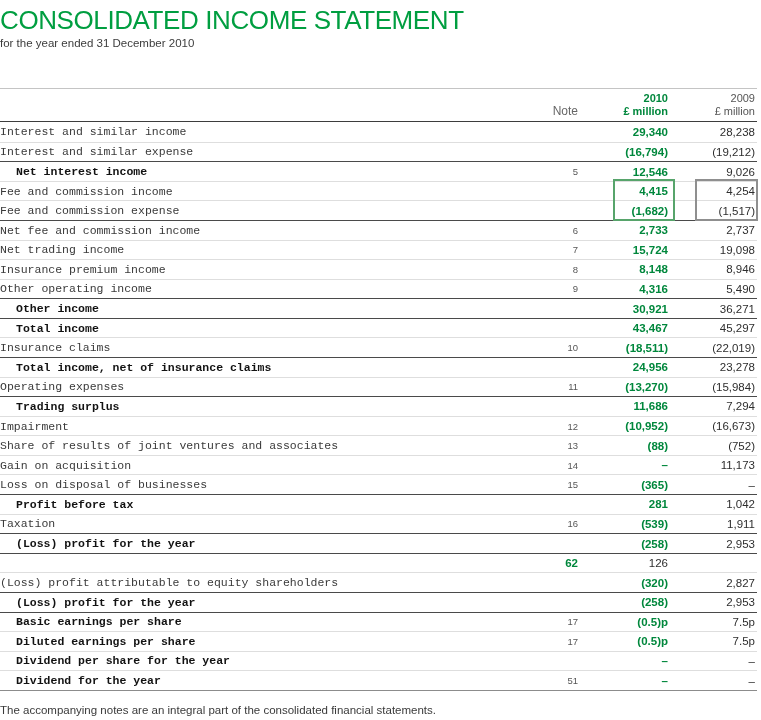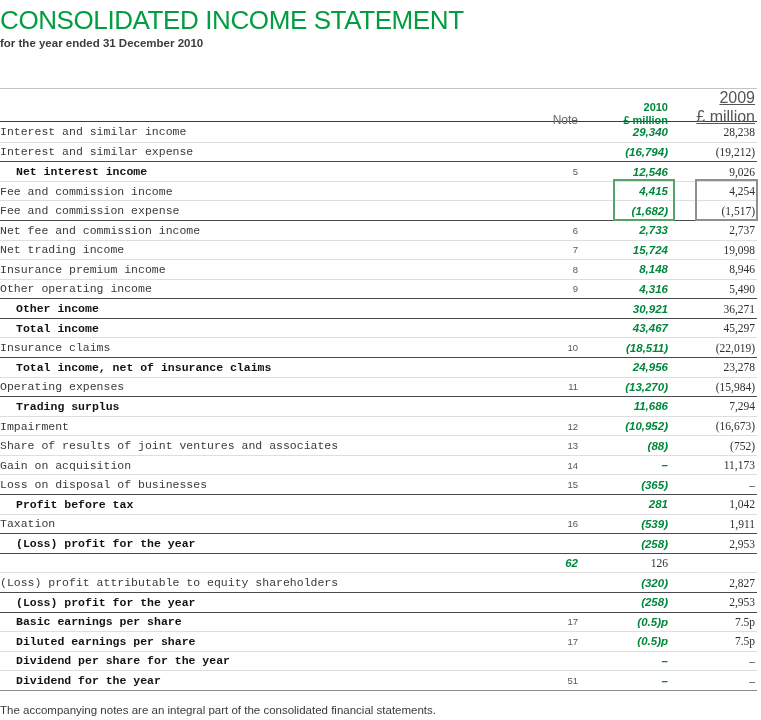--- a/index.html
+++ b/index.html
@@ -18,47 +18,47 @@
     font-family:"Liberation Sans",sans-serif;
     -webkit-font-smoothing:antialiased;
   }
   .page{position:relative;width:761px;height:720px;background:#fff;}
 
   .doc-header{padding:6px 0 0 0;}
   .doc-title{
     font-size:26px;font-weight:400;letter-spacing:-0.4px;line-height:1.08;
     color:var(--title-green);
   }
-  .doc-subtitle{font-size:11.5px;color:#3C3C3C;margin-top:3px;font-weight:bold;}
+  .doc-subtitle{font-size:11.5px;color:#3C3C3C;margin-top:3px;}
 
   .statement{position:relative;margin-top:39px;width:757px;}
 
   .grid-row{display:grid;grid-template-columns:1fr 100px 90px 87px;}
 
   .thead{
     border-top:1px solid var(--top-rule);
     border-bottom:1px solid var(--header-rule);
     height:34px;
     align-items:end;
     padding-bottom:3px;
   }
   .hcell{text-align:right;padding-right:2px;line-height:1.18;}
   .h-note{font-size:12px;color:#666;}
   .h-2010{font-size:11px;font-weight:700;color:var(--value-green);}
-  .h-2009{font-size:16px;color:#555;text-decoration:underline;}
+  .h-2009{font-size:11px;color:#555;}
 
   .tbody{border-bottom:1px solid var(--bottom-rule);}
   .row{height:19.58px;align-items:center;border-top:1px solid var(--light-rule);}
   .row.heavy{border-top-color:var(--heavy-rule);}
   .row:first-child{border-top-color:var(--header-rule);border-top-width:0;}
   .c-label{font-size:11.5px;color:#3A3A3A;white-space:nowrap;font-family:Liberation Mono, monospace;}
   .row.bold .c-label{font-weight:700;color:#121212;margin-left:16px;}
   .c-note{font-size:9.5px;color:#565656;text-align:right;padding-right:2px;}
-  .c-2010{font-size:11.5px;font-weight:700;color:var(--value-green);text-align:right;padding-right:2px;font-style:italic;}
-  .c-2009{font-size:11.5px;color:#2E2E2E;text-align:right;padding-right:2px;font-family:Liberation Serif, serif;}
+  .c-2010{font-size:11.5px;font-weight:700;color:var(--value-green);text-align:right;padding-right:2px;}
+  .c-2009{font-size:11.5px;color:#2E2E2E;text-align:right;padding-right:2px;}
 
   .hl{position:absolute;border:2px solid #888;background:transparent;pointer-events:none;}
   .hl-2010{left:613px;top:90.5px;width:62px;height:42px;}
   .hl-2009{left:695px;top:90.5px;width:63px;height:42px;}
 
   .footnote{margin-top:13px;font-size:11.5px;color:#3A3A3A;}
 </style>
 </head>
 <body>
 

